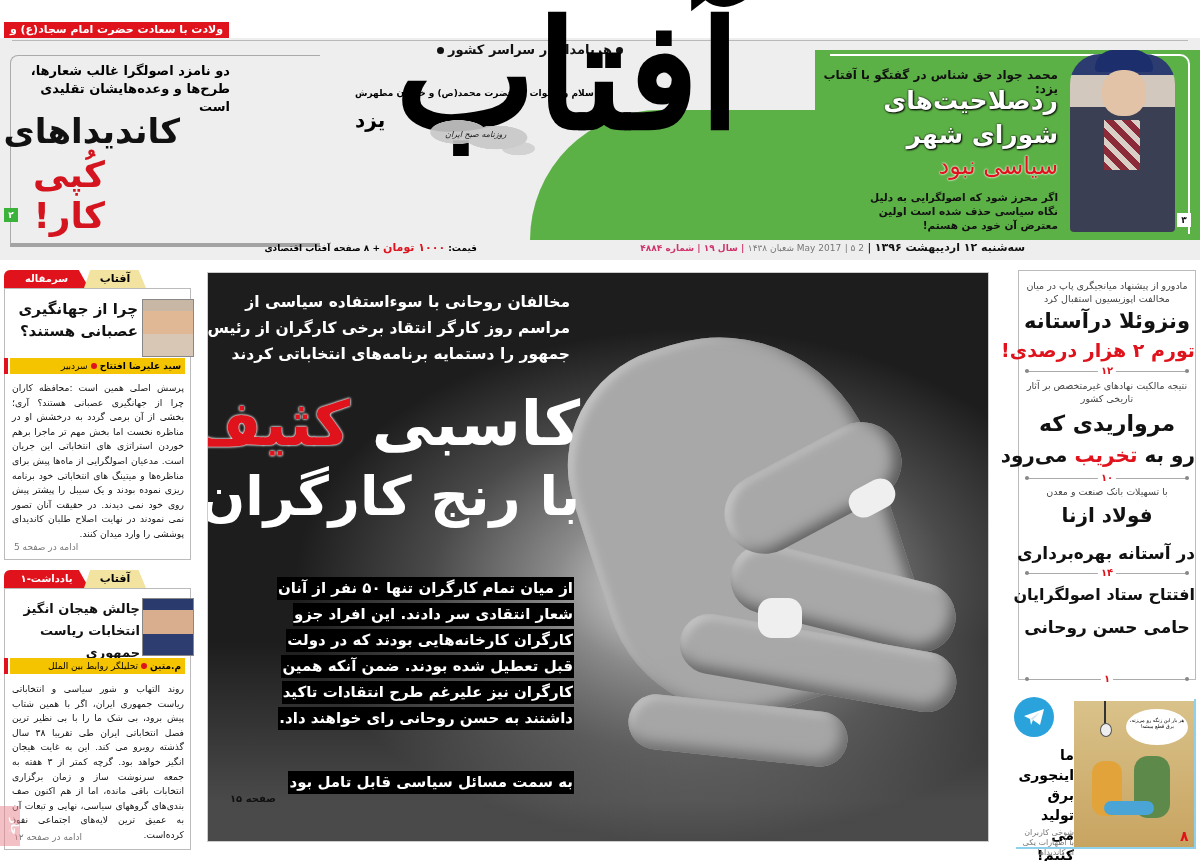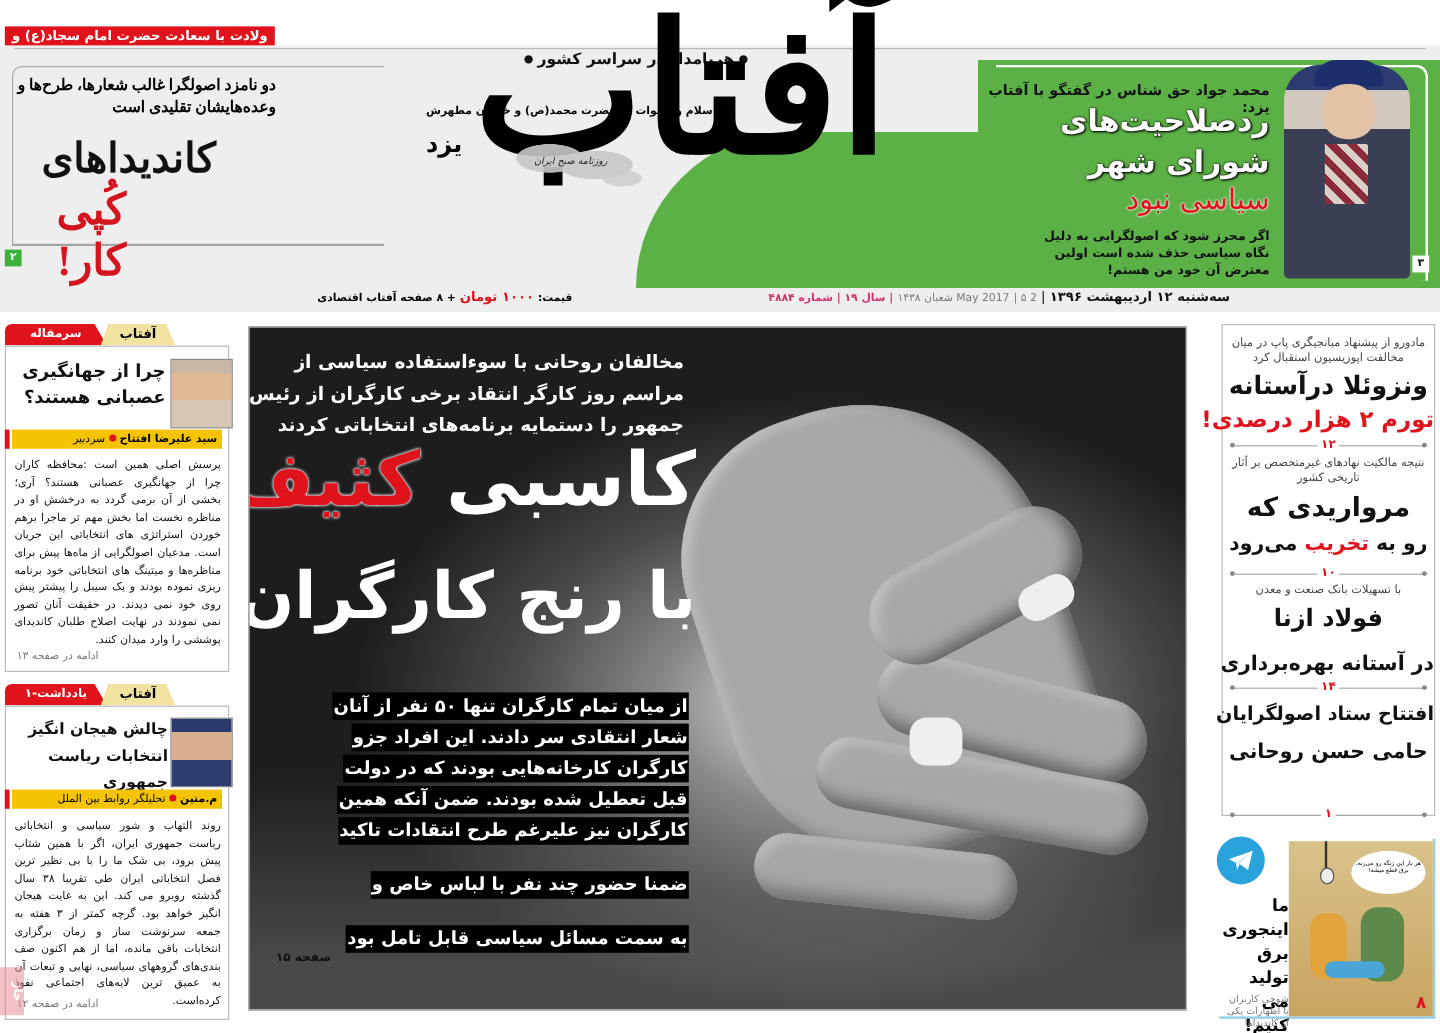--- a/index.html
+++ b/index.html
@@ -6,21 +6,21 @@
   body { width: 1200px; height: 861px; background: #fff; font-family: "DejaVu Sans", sans-serif; overflow: hidden; position: relative; direction: ltr; }
 
   
   #top-banner { position: absolute; left: 4px; top: 22px; width: 225px; height: 16px; background: #e0121c; color: #fff; font-size: 11px; font-weight: bold; text-align: center; line-height: 16px; direction: rtl; }
   #masthead-band { position: absolute; left: 0; top: 38px; width: 1200px; height: 222px; background: #eeeeee; }
   #masthead-band .rule-top { position: absolute; left: 12px; right: 12px; top: 2px; height: 1px; background: #b9b9b9; }
   #tagline { position: absolute; left: 433px; top: 42px; font-size: 13px; font-weight: bold; direction: rtl; color: #111; }
   .dot { display: inline-block; width: 7px; height: 7px; border-radius: 50%; background: #111; vertical-align: middle; margin: 0 4px; }
 
   
-  #left-teaser { position: absolute; left: 10px; top: 55px; width: 310px; height: 150px; border: 1px solid #aaa; border-radius: 8px 0 0 0; border-right: none; border-bottom: 2px solid #a3a3a3; font-family: Liberation Serif, serif; }
+  #left-teaser { position: absolute; left: 10px; top: 55px; width: 310px; height: 192px; border: 1px solid #aaa; border-radius: 8px 0 0 0; border-right: none; border-bottom: 4px solid #a3a3a3; }
   #left-teaser .kicker { position: absolute; right: 90px; top: 6px; width: 220px; font-size: 13px; font-weight: bold; text-align: right; direction: rtl; line-height: 18px; }
   #left-teaser .h1 { position: absolute; right: 140px; top: 55px; font-size: 34px; font-weight: bold; direction: rtl; color: #111; }
   #left-teaser .h2 { position: absolute; right: 215px; top: 98px; font-size: 36px; font-weight: bold; direction: rtl; color: #d4151f; }
   #left-page-badge { position: absolute; left: 4px; top: 208px; width: 14px; height: 14px; background: #3bb23a; color: #fff; font-size: 9px; font-weight: bold; text-align: center; line-height: 14px; }
 
   
   #logo-area { position: absolute; left: 345px; top: 60px; width: 470px; height: 175px; }
   #logo-word { position: absolute; left: 395px; top: 0px; font-size: 150px; font-weight: bold; color: #000; direction: rtl; line-height: 1; font-family: "DejaVu Serif", serif; letter-spacing: -8px; }
   #logo-salutation { position: absolute; left: 355px; top: 88px; font-size: 9px; font-weight: bold; direction: rtl; }
   #world-map { position: absolute; left: 425px; top: 110px; width: 110px; height: 55px; background: radial-gradient(ellipse at 30% 40%, #c8c8c8 0 25%, transparent 26%), radial-gradient(ellipse at 65% 50%, #c8c8c8 0 30%, transparent 31%), radial-gradient(ellipse at 85% 70%, #cfcfcf 0 12%, transparent 13%); opacity: .9; }
@@ -63,21 +63,21 @@
   .op-author-bar { position: absolute; left: 4px; width: 4px; height: 16px; background: #e0121c; }
   .op-body { position: absolute; left: 12px; width: 172px; font-size: 9.2px; line-height: 14.6px; text-align: justify; text-align-last: right; direction: rtl; color: #111; }
   .op-cont { position: absolute; left: 14px; font-size: 9px; color: #777; direction: rtl; }
 
   
   #hero { position: absolute; left: 207px; top: 272px; width: 782px; height: 570px; background: radial-gradient(ellipse at 62% 55%, #bdbdbd 0 10%, #8a8a8a 20%, #4a4a4a 38%, #1d1d1d 58%), #1a1a1a; border: 1px solid #ccc; overflow: hidden; }
   #hero .grad-bottom { position: absolute; left: 0; right: 0; bottom: 0; height: 200px; background: linear-gradient(180deg, transparent, #9c9c9c 80%); opacity: .35; }
   .hand { position: absolute; background: #a8a8a8; border-radius: 40px; box-shadow: inset -6px -6px 14px #5a5a5a, inset 4px 4px 10px #cfcfcf; }
   .nail { position: absolute; background: #efefef; border-radius: 14px; }
   #hero .kicker { position: absolute; right: 418px; top: 16px; width: 370px; font-size: 15.5px; font-weight: bold; color: #fff; direction: rtl; text-align: right; line-height: 26px; }
-  #hero .h1 { position: absolute; right: 408px; top: 90px; font-size: 62px; font-weight: bold; color: #fff; direction: rtl; white-space: nowrap; line-height: 1.2; }
+  #hero .h1 { position: absolute; right: 408px; top: 114px; font-size: 62px; font-weight: bold; color: #fff; direction: rtl; white-space: nowrap; line-height: 1.2; }
   #hero .h1 .red { color: #e0121c; text-shadow: 0 0 3px #fff, 0 0 2px #fff; }
   #hero .h2 { position: absolute; right: 408px; top: 192px; font-size: 54px; font-weight: bold; color: #fff; direction: rtl; white-space: nowrap; line-height: 1.2; }
   #hero .body { position: absolute; right: 414px; top: 304px; width: 320px; direction: rtl; text-align: right; }
   #hero .body .ln { display: inline-block; background: #000; color: #fff; font-size: 15px; font-weight: bold; padding: 1px 1px; margin-bottom: 3px; line-height: 21px; white-space: nowrap; }
   #hero .page-ref { position: absolute; left: 22px; top: 520px; font-size: 10px; color: #111; direction: rtl; font-weight: bold; }
 
   
   #right-col { position: absolute; left: 1018px; top: 270px; width: 178px; height: 410px; border: 1px solid #bbb; }
   .rc-kicker { position: absolute; left: 0; right: 0; font-size: 9.5px; color: #444; text-align: center; direction: rtl; line-height: 13px; }
   .rc-head { position: absolute; left: 0; right: 0; font-weight: bold; text-align: center; direction: rtl; white-space: nowrap; color: #111; }
@@ -165,21 +165,21 @@
   <div class="op-tab-brand">آفتاب</div>
 </div>
 <div class="op-box" style="top:288px; height:272px"></div>
 <div class="op-title" style="left:10px; top:298px; width:128px">چرا از جهانگیری عصبانی هستند؟</div>
 <div class="op-photo" style="left:142px; top:299px; background:linear-gradient(180deg,#c9b7a5 0 20%,#e0b896 20% 60%,#d8c7b4 60%)"></div>
 <div class="op-author-bar" style="top:358px"></div>
 <div class="op-author" style="top:358px">
   <span class="name">سید علیرضا افتتاح</span><span class="rdot"></span><span>سردبیر</span>
 </div>
 <div class="op-body" style="top:381px">پرسش اصلی همین است :محافظه کاران چرا از جهانگیری عصبانی هستند؟ آری؛ بخشی از آن برمی گردد به درخشش او در مناظره نخست اما بخش مهم تر ماجرا برهم خوردن استراتژی های انتخاباتی این جریان است. مدعیان اصولگرایی از ماه‌ها پیش برای مناظره‌ها و میتینگ های انتخاباتی خود برنامه ریزی نموده بودند و یک سیبل را پیشتر پیش روی خود نمی دیدند. در حقیقت آنان تصور نمی نمودند در نهایت اصلاح طلبان کاندیدای پوششی را وارد میدان کنند.</div>
-<div class="op-cont" style="top:542px">ادامه در صفحه ۱۳</div>
+<div class="op-cont" style="top:542px">ادامه در صفحه 5</div>
 
 <div class="op-tabbar" style="top:570px">
   <div class="op-tab-red">یادداشت-۱</div>
   <div class="op-tab-brand">آفتاب</div>
 </div>
 <div class="op-box" style="top:588px; height:262px"></div>
 <div class="op-title" style="left:8px; top:598px; width:132px; font-size:13px">چالش هیجان انگیز انتخابات ریاست جمهوری</div>
 <div class="op-photo" style="left:142px; top:598px; background:linear-gradient(180deg,#2a3a6c 0 20%,#d8ae8e 20% 62%,#2e3d70 62%)"></div>
 <div class="op-author-bar" style="top:658px"></div>
 <div class="op-author" style="top:658px">
@@ -199,22 +199,22 @@
   <div class="grad-bottom"></div>
   <div class="kicker">مخالفان روحانی با سوءاستفاده سیاسی از مراسم روز کارگر انتقاد برخی کارگران از رئیس جمهور را دستمایه برنامه‌های انتخاباتی کردند</div>
   <div class="h1"><span>کاسبی</span> <span class="red">کثیف</span></div>
   <div class="h2">با رنج کارگران</div>
   <div class="body">
     <span class="ln">از میان تمام کارگران تنها ۵۰ نفر از آنان</span><br>
     <span class="ln">شعار انتقادی سر دادند. این افراد جزو</span><br>
     <span class="ln">کارگران کارخانه‌هایی بودند که در دولت</span><br>
     <span class="ln">قبل تعطیل شده بودند. ضمن آنکه همین</span><br>
     <span class="ln">کارگران نیز علیرغم طرح انتقادات تاکید</span><br>
+    <span class="ln">داشتند به حسن روحانی رای خواهند داد.</span><br>
     <br>
-    <span class="ln">ضمنا حضور چند نفر با لباس خاص و</span><br>
     <br>
     <span class="ln">به سمت مسائل سیاسی قابل تامل بود</span>
   </div>
   <div class="page-ref">صفحه ۱۵</div>
 </div>
 
 <div id="right-col">
   <div>
     <div class="rc-kicker" style="top:8px">مادورو از پیشنهاد میانجیگری پاپ در میان مخالفت اپوزیسیون استقبال کرد</div>
     <div class="rc-head" style="top:38px; font-size:21px">ونزوئلا درآستانه</div>
@@ -222,21 +222,21 @@
   </div>
   <div class="rc-sep" style="top:100px">
       <span class="d1"></span>
       <span class="num">۱۲</span>
       <span class="d2"></span>
     </div>
 
   <div>
     <div class="rc-kicker" style="top:108px">نتیجه مالکیت نهادهای غیرمتخصص بر آثار تاریخی کشور</div>
     <div class="rc-head" style="top:140px; font-size:22px">مرواریدی که</div>
-    <div class="rc-head" style="top:172px; font-size:17px"><span>رو به </span><span class="red">تخریب</span><span> می‌رود</span></div>
+    <div class="rc-head" style="top:172px; font-size:20px"><span>رو به </span><span class="red">تخریب</span><span> می‌رود</span></div>
   </div>
   <div class="rc-sep" style="top:207px">
       <span class="d1"></span>
       <span class="num">۱۰</span>
       <span class="d2"></span>
     </div>
 
   <div>
     <div class="rc-kicker" style="top:214px">با تسهیلات بانک صنعت و معدن</div>
     <div class="rc-head" style="top:232px; font-size:20px">فولاد ازنا</div>

